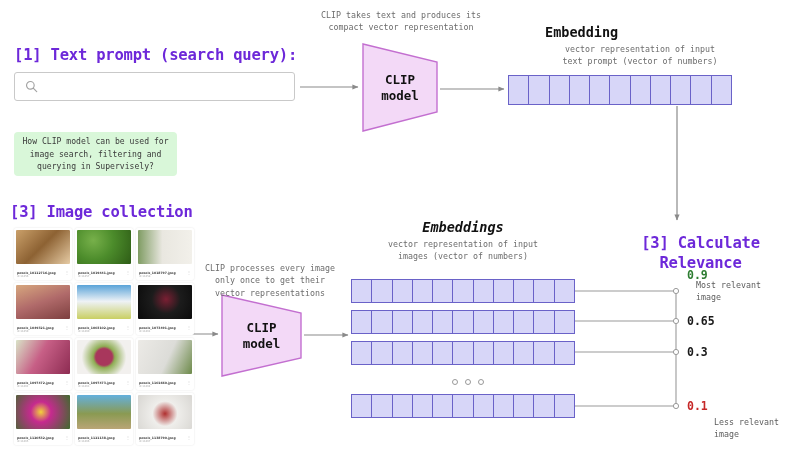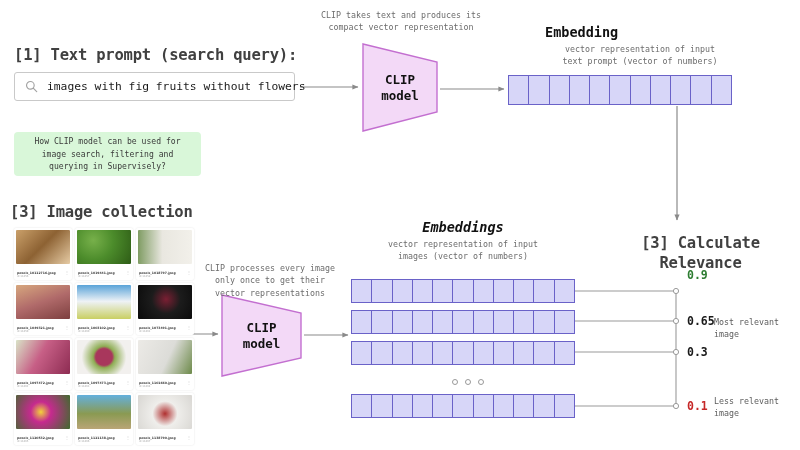--- a/index.html
+++ b/index.html
@@ -15,21 +15,21 @@
     font-family: "DejaVu Sans Mono", monospace;
     color: #222222;
   }
   .abs { position: absolute; }
 
   
   .step-heading {
     font-family: "DejaVu Sans Mono", monospace;
     font-weight: bold;
     font-size: 15.5px;
-    color: #404040;
+    color: #6d28d9;
     letter-spacing: -0.2px;
     white-space: nowrap;
   }
 
   
   .search-box {
     box-sizing: border-box;
     border: 1px solid #c9c9c9;
     border-radius: 3px;
     background: #ffffff;
@@ -239,24 +239,23 @@
   <circle cx="676" cy="406" r="2.6" fill="#ffffff" stroke="#9a9a9a" stroke-width="1"></circle>
 </svg>
 
 <div class="abs step-heading" style="left:14px; top:46px;">[1] Text prompt (search query):</div>
 
 <div class="abs search-box" style="left:14px; top:72px; width:281px; height:29px;" title="images with fig fruits without flowers">
   <svg class="search-icon" viewBox="0 0 16 16">
     <circle cx="6.6" cy="6.6" r="4.7" fill="none" stroke="#555" stroke-width="1.4"></circle>
     <line x1="10.1" y1="10.1" x2="14.4" y2="14.4" stroke="#555" stroke-width="1.4" stroke-linecap="round"></line>
   </svg>
-  <span class="search-value">images with fig fruits without flowers</span>
-</div>
-
-<div class="abs callout" style="left:14px; top:132px; width:187px; height:44px;">
+</div>
+
+<div class="abs callout" style="left:14px; top:132px; width:163px; height:44px;">
   <div class="callout-text">How CLIP model can be used for
 image search, filtering and
 querying in Supervisely?</div>
 </div>
 
 <div class="abs annot" style="left:311px; top:9px; width:180px;">CLIP takes text and produces its
 compact vector representation</div>
 
 <div class="abs clip-wrap" style="left:363px; top:44px; width:74px; height:87px;">
   <div class="clip-label">CLIP
@@ -468,22 +467,22 @@
   <div class="cell"></div>
   <div class="cell"></div>
   <div class="cell"></div>
   <div class="cell"></div>
 </div>
 
 <div class="abs step-heading" style="left:613px; top:233px; width:175px; text-align:center; white-space:pre-line; line-height:1.3;">[3] Calculate
 Relevance</div>
 
 <div class="abs score" style="left:687px; top:268px; color:#2e7d32;">0.9</div>
-<div class="abs score-note" style="left:714px; top:279px; width:86px;margin-top:37px;">Most relevant
+<div class="abs score-note" style="left:696px; top:279px; width:86px;">Most relevant
 image</div>
 
 <div class="abs score" style="left:687px; top:314px; color:#1a1a1a;">0.65</div>
 
 <div class="abs score" style="left:687px; top:345px; color:#1a1a1a;">0.3</div>
 
 <div class="abs score" style="left:687px; top:399px; color:#c62828;">0.1</div>
-<div class="abs score-note" style="left:714px; top:395px; width:86px;">Less relevant
+<div class="abs score-note" style="left:714px; top:416px; width:86px;">Less relevant
 image</div>
 
 </body></html>

